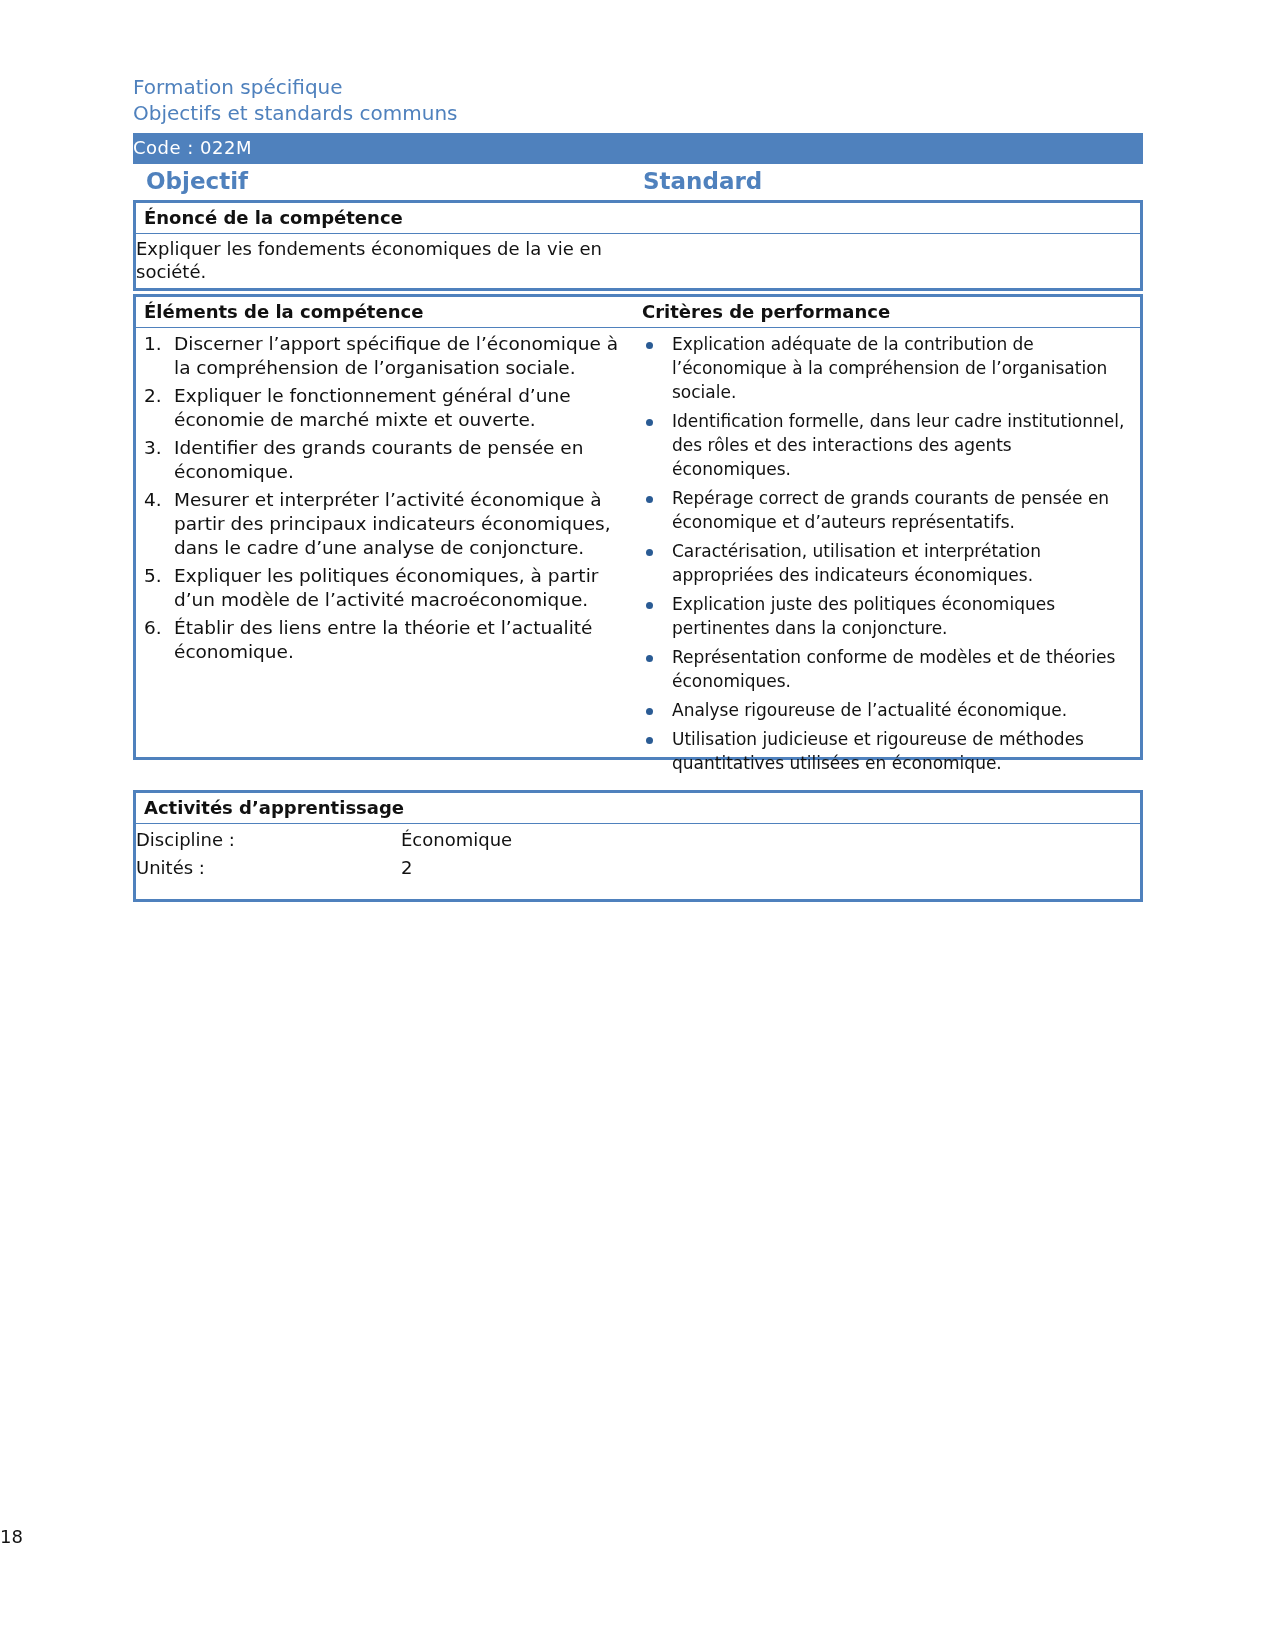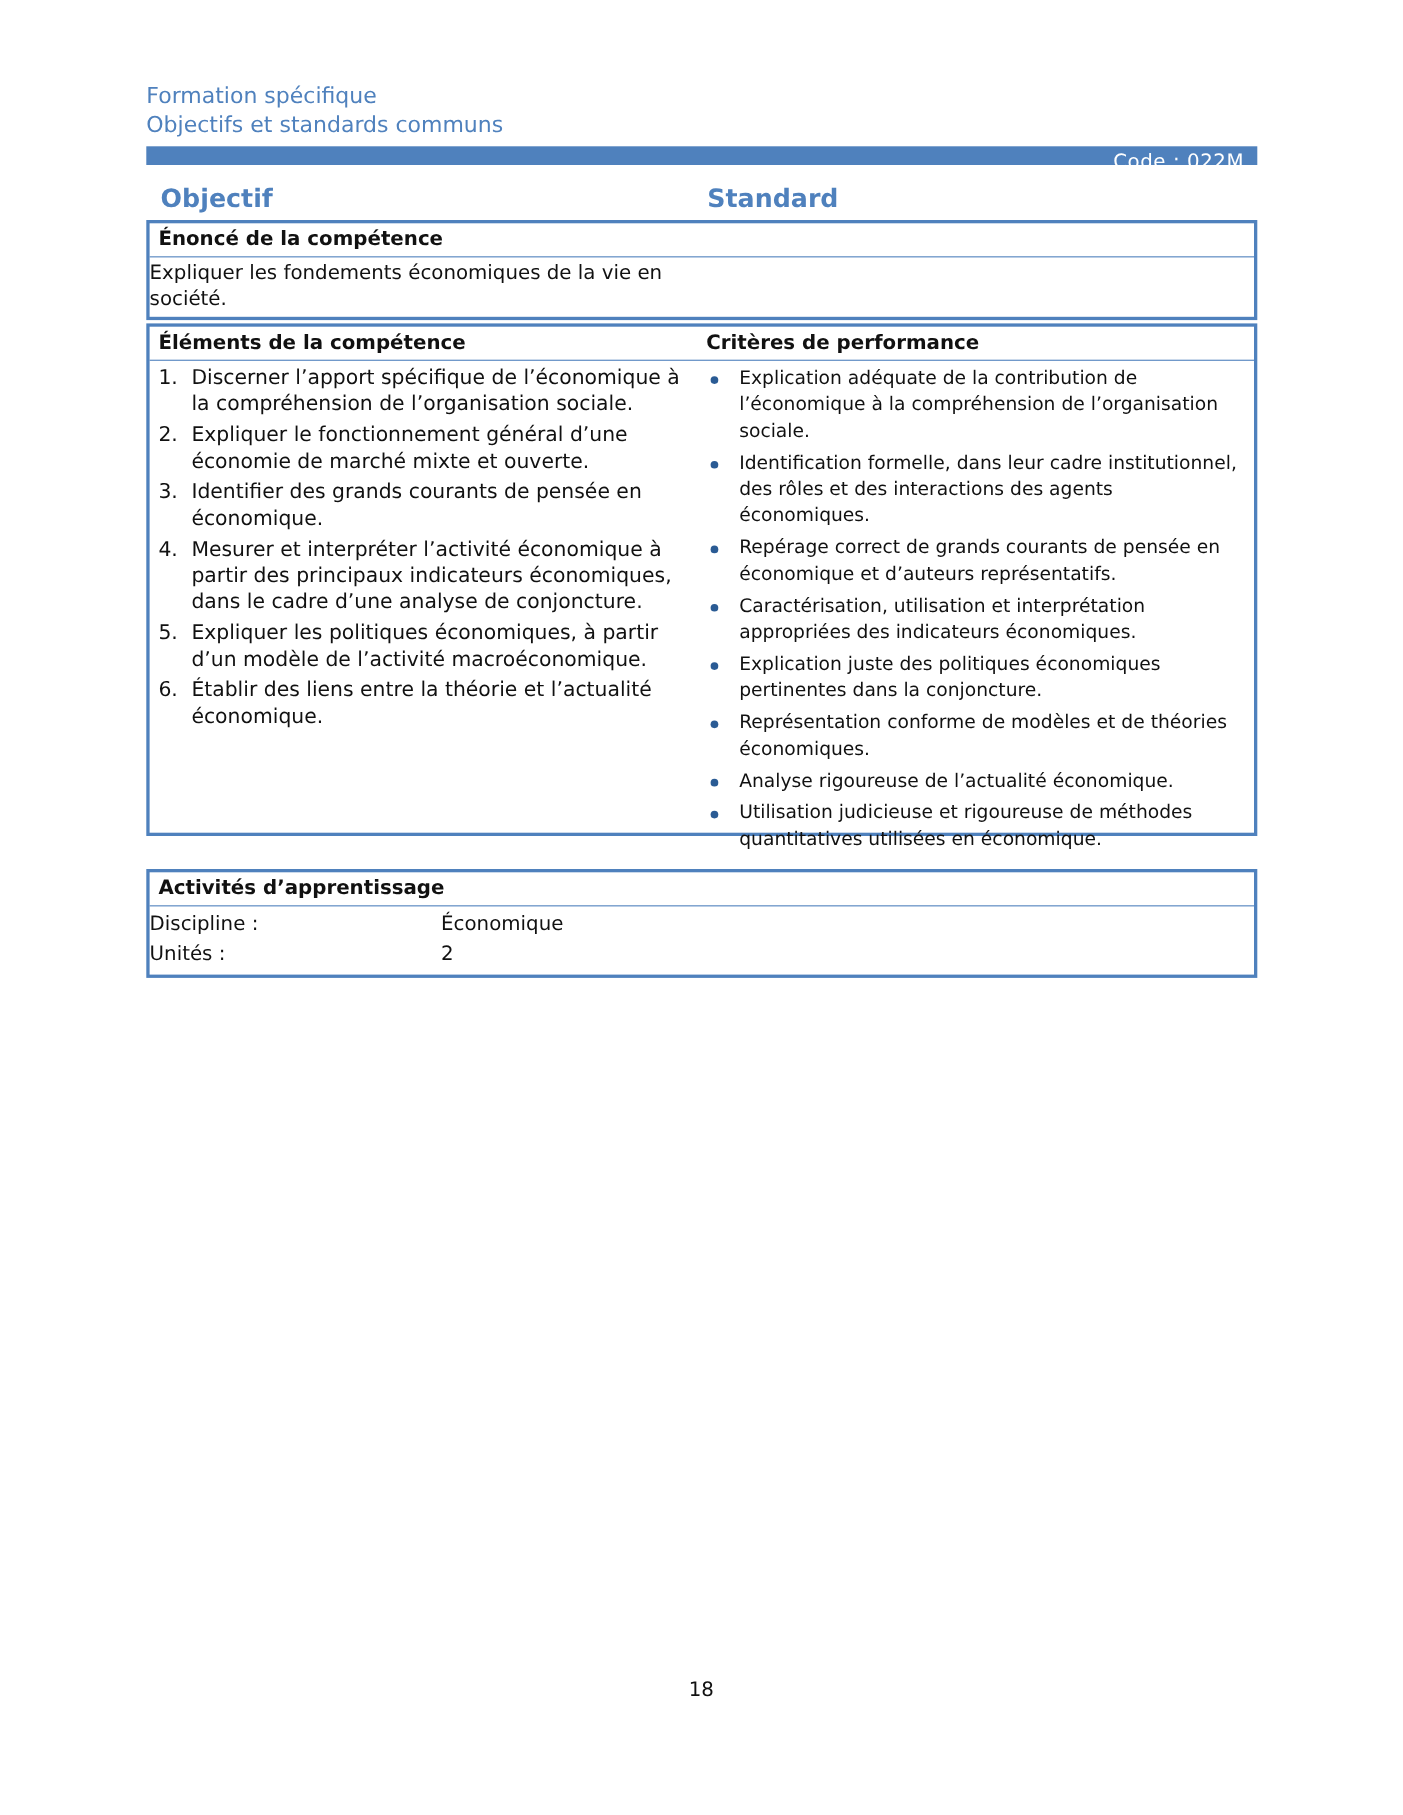--- a/index.html
+++ b/index.html
@@ -1,35 +1,35 @@
 <!DOCTYPE html>
 <html><head>
 <meta charset="utf-8">
 <style>
   html, body { margin:0; padding:0; background:#ffffff; }
   body { width:1275px; height:1650px; position:relative; font-family:"DejaVu Sans", sans-serif; color:#111; }
   .hdr { position:absolute; left:133px; top:74px; color:#4f81bd; font-size:20px; line-height:26px; }
-  .codebar { position:absolute; left:133px; top:133px; width:1010px; height:17px; background:#4f81bd; color:#fff; font-size:18px; line-height:30px; text-align:right; box-sizing:border-box; padding-right:12px; letter-spacing:0.5px; }
+  .codebar { position:absolute; left:133px; top:133px; width:1010px; height:31px; background:#4f81bd; color:#fff; font-size:18px; line-height:30px; box-sizing:border-box; padding-right:12px; letter-spacing:0.5px; }
   .colhead { position:absolute; top:165px; font-size:23px; font-weight:bold; color:#4f81bd; line-height:32px; }
   .box { position:absolute; left:133px; width:1010px; border:3px solid #4f81bd; box-sizing:border-box; }
   .box .title { font-weight:bold; font-size:18px; line-height:30px; padding-left:8px; border-bottom:1.5px solid #4f81bd; height:31px; box-sizing:border-box; }
   .box .body { font-size:18px; line-height:24px; padding:4px 0; }
   .split { display:flex; }
   .split .col { box-sizing:border-box; }
   .colL { width:502px; }
   .colR { width:502px; }
   ol.elements { margin:0; padding:0; list-style:none; font-size:18.5px; line-height:24px; }
   ol.elements li { position:relative; padding-left:30px; margin-bottom:4px; }
   ol.elements li .num { position:absolute; left:0; top:0; }
   ul.crit { margin:0; padding:0; list-style:none; font-size:17px; line-height:24px; }
   ul.crit li { position:relative; padding-left:30px; margin-bottom:5px; }
   ul.crit li .dot { position:absolute; left:4px; top:10px; width:7px; height:7px; border-radius:50%; background:#2a5b94; }
   .kv { display:flex; font-size:18px; line-height:28px; }
   .kv .k { width:265px; }
-  .pagenum { position:absolute; top:1526px; left:0; width:1275px; text-align:center; font-size:18px; }
+  .pagenum { position:absolute; top:1526px; left:0; width:1275px; font-size:18px; }
 </style>
 </head>
 <body>
 
 <div class="hdr">
   <div>Formation spécifique</div>
   <div>Objectifs et standards communs</div>
 </div>
 
 <div class="codebar">
@@ -68,21 +68,21 @@
         <li><span class="dot"></span><span>Caractérisation, utilisation et interprétation appropriées des indicateurs économiques.</span></li>
         <li><span class="dot"></span><span>Explication juste des politiques économiques pertinentes dans la conjoncture.</span></li>
         <li><span class="dot"></span><span>Représentation conforme de modèles et de théories économiques.</span></li>
         <li><span class="dot"></span><span>Analyse rigoureuse de l’actualité économique.</span></li>
         <li><span class="dot"></span><span>Utilisation judicieuse et rigoureuse de méthodes quantitatives utilisées en économique.</span></li>
       </ul>
     </div>
   </div>
 </div>
 
-<div class="box" style="top:790px; height:99px;">
+<div class="box" style="top:790px; height:112px;">
   <div class="title">Activités d’apprentissage</div>
   <div class="body" style="padding-top:2px;">
     <div class="kv">
       <span class="k">Discipline :</span>
       <span>Économique</span>
     </div>
     <div class="kv">
       <span class="k">Unités :</span>
       <span>2</span>
     </div>

